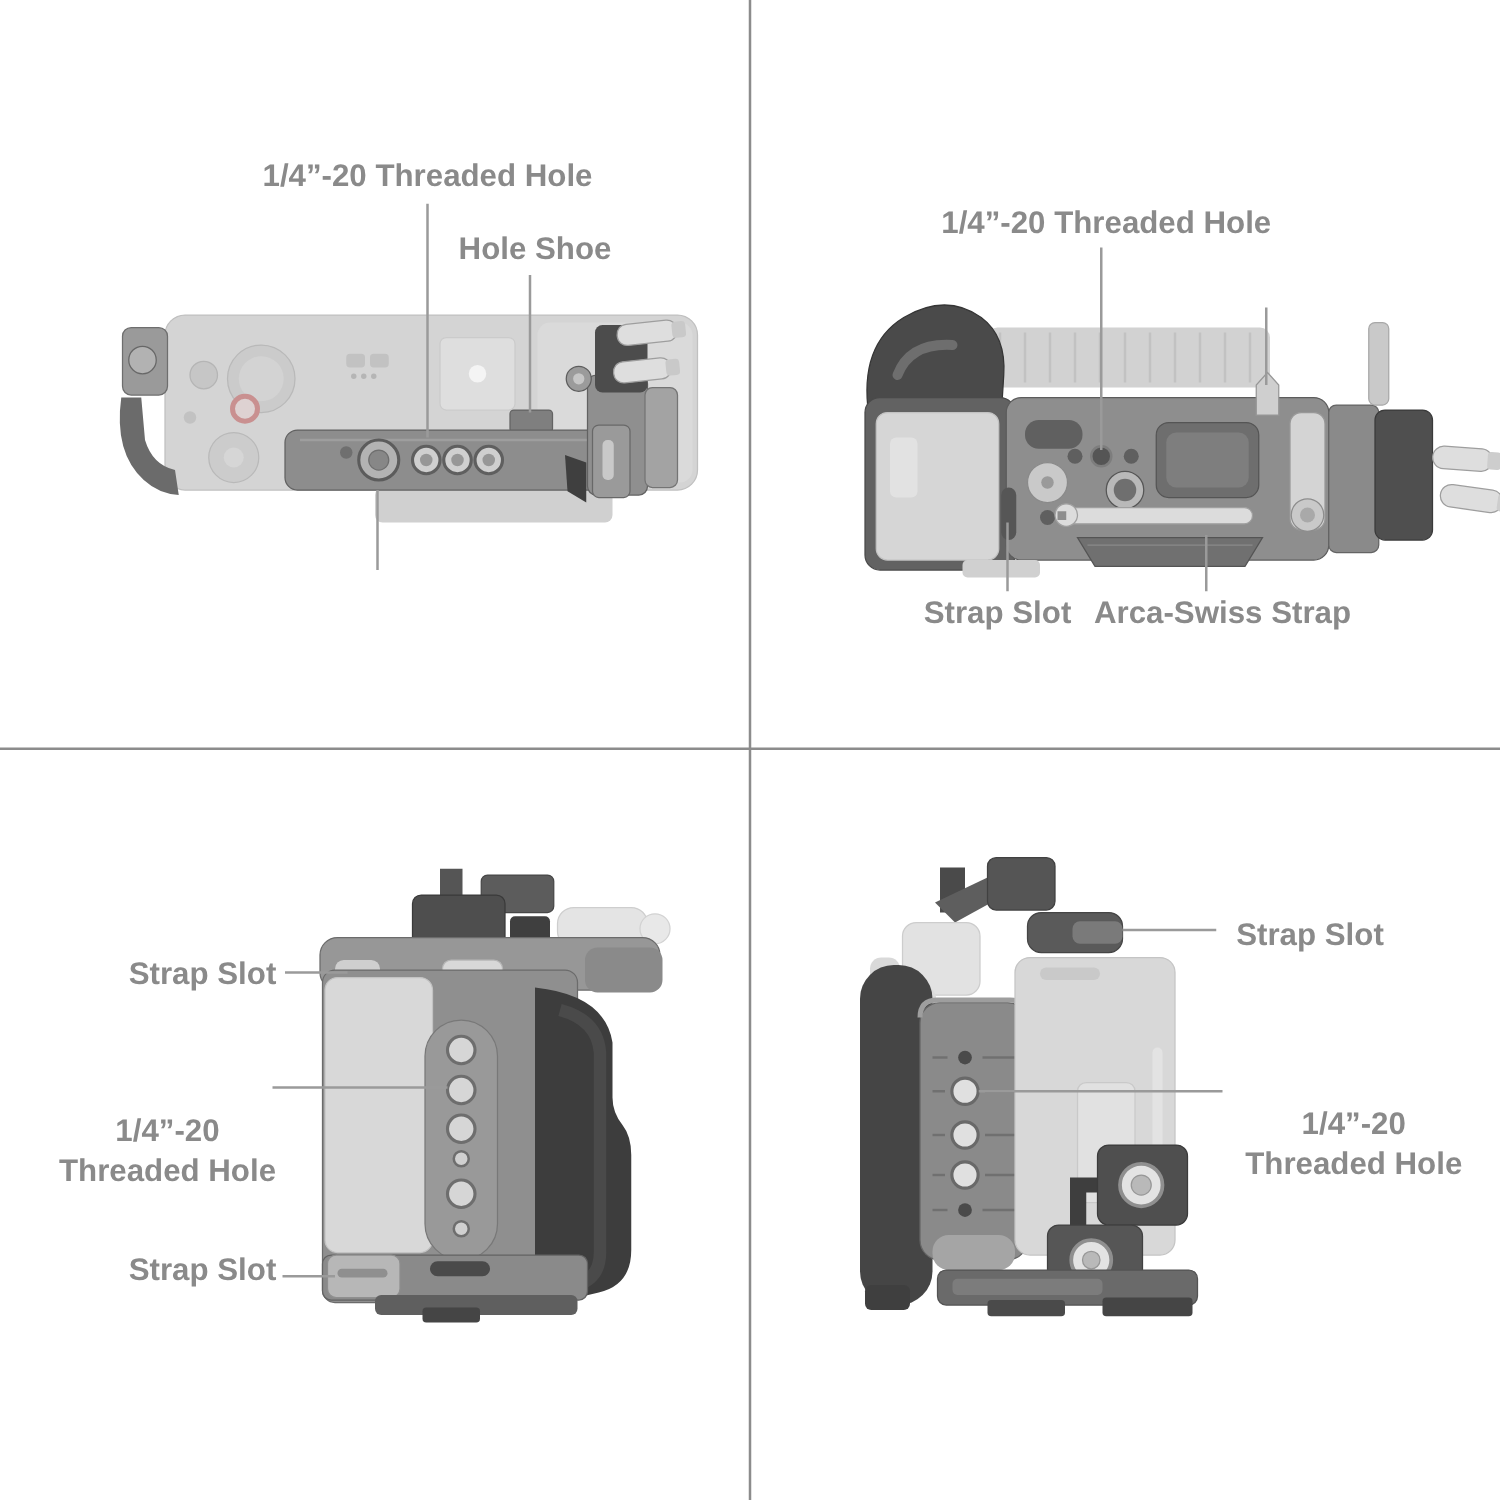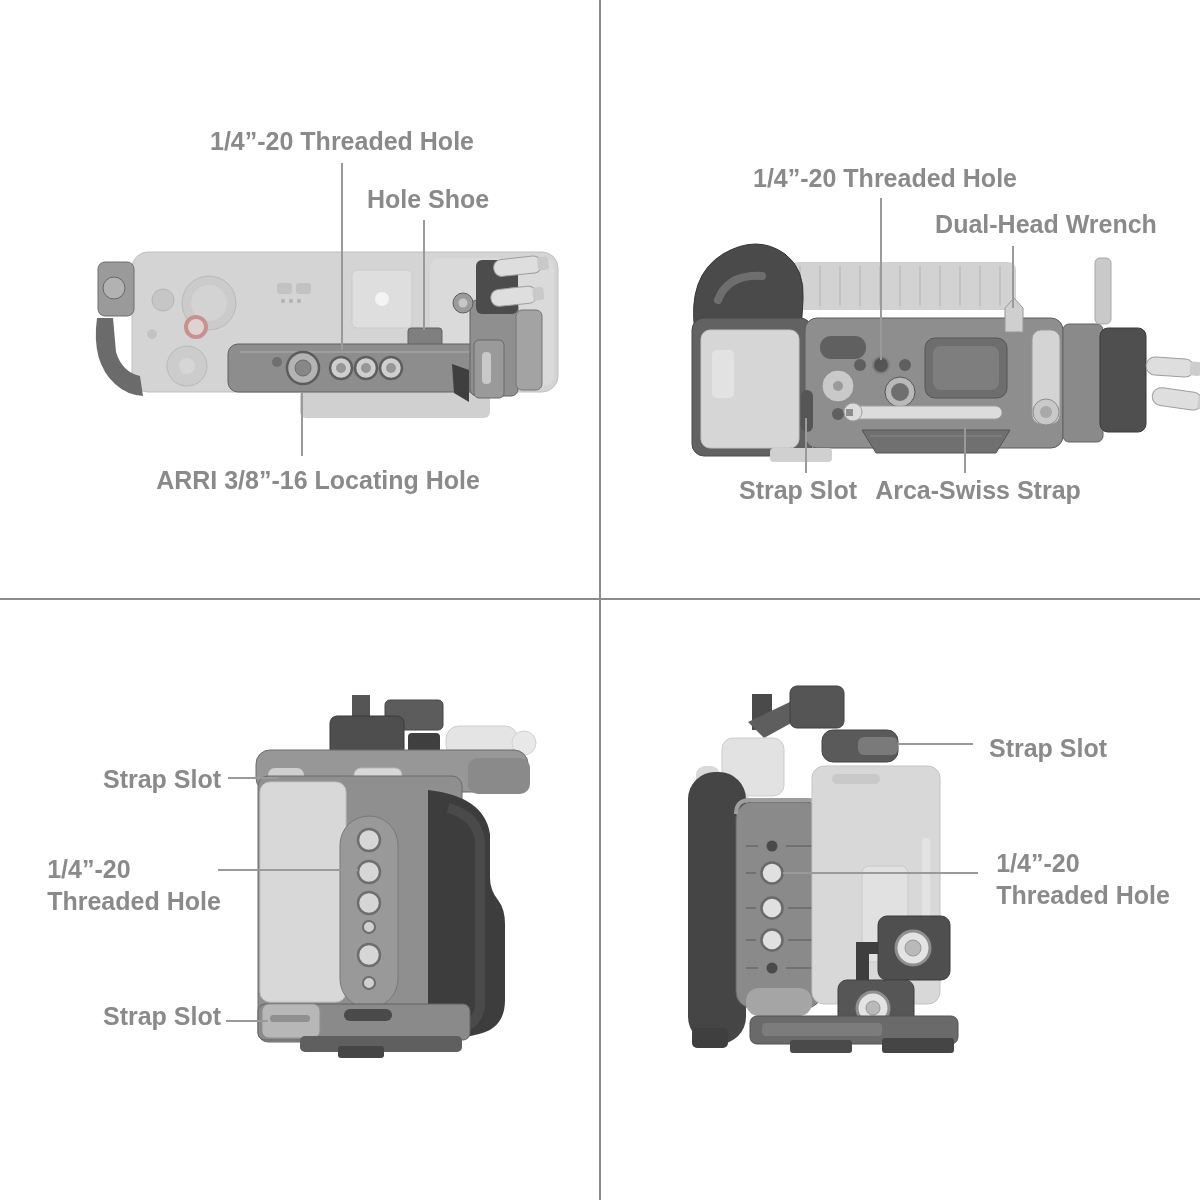--- a/index.html
+++ b/index.html
@@ -3,21 +3,21 @@
 <meta charset="utf-8">
 <style>
   html,body{margin:0;padding:0;background:#ffffff;}
   #stage{position:relative;width:1200px;height:1200px;background:#ffffff;overflow:hidden;
          font-family:"Liberation Sans",sans-serif;}
   .divider-v{position:absolute;top:0;width:2px;height:1200px;background:#8c8c8c;}
   .divider-h{position:absolute;left:0;height:2px;width:1200px;background:#8c8c8c;}
   .quad-svg{position:absolute;width:600px;height:600px;}
   .callout{position:absolute;font-size:25px;line-height:1.1;font-weight:600;color:#8a8a8a;
            white-space:nowrap;transform:translateX(-50%);}
-  .callout.two-line{text-align:left;line-height:1.28;}
+  .callout.two-line{text-align:center;line-height:1.28;margin-top:36px;}
   .lv{position:absolute;width:2px;background:#9a9a9a;}
   .lh{position:absolute;height:2px;background:#9a9a9a;}
 </style>
 </head>
 <body>
 
 <div id="stage">
 
   <svg class="quad-svg" style="left:0;top:0" viewBox="0 0 600 600">
 
@@ -254,24 +254,22 @@
 
   <div class="lh" style="left:228px;top:777px;width:50px"></div>
   <div class="lh" style="left:218px;top:869px;width:140px"></div>
   <div class="lh" style="left:226px;top:1020px;width:42px"></div>
 
   <div class="lh" style="left:898px;top:743px;width:75px"></div>
   <div class="lh" style="left:783px;top:872px;width:195px"></div>
 
   <div class="callout" style="left:342px;top:128px">1/4”-20 Threaded Hole</div>
   <div class="callout" style="left:428px;top:186px">Hole Shoe</div>
-  <div class="callout" style="left:318px;top:467px">ARRI 3/8”-16 Locating Hole</div>
 
   <div class="callout" style="left:885px;top:165px">1/4”-20 Threaded Hole</div>
-  <div class="callout" style="left:1046px;top:211px">Dual-Head Wrench</div>
   <div class="callout" style="left:798px;top:477px">Strap Slot</div>
   <div class="callout" style="left:978px;top:477px">Arca-Swiss Strap</div>
 
   <div class="callout" style="left:162px;top:766px">Strap Slot</div>
   <div class="callout two-line" style="left:134px;top:853px">
     <div>1/4”-20</div>
     <div>Threaded Hole</div>
   </div>
   <div class="callout" style="left:162px;top:1003px">Strap Slot</div>
 

